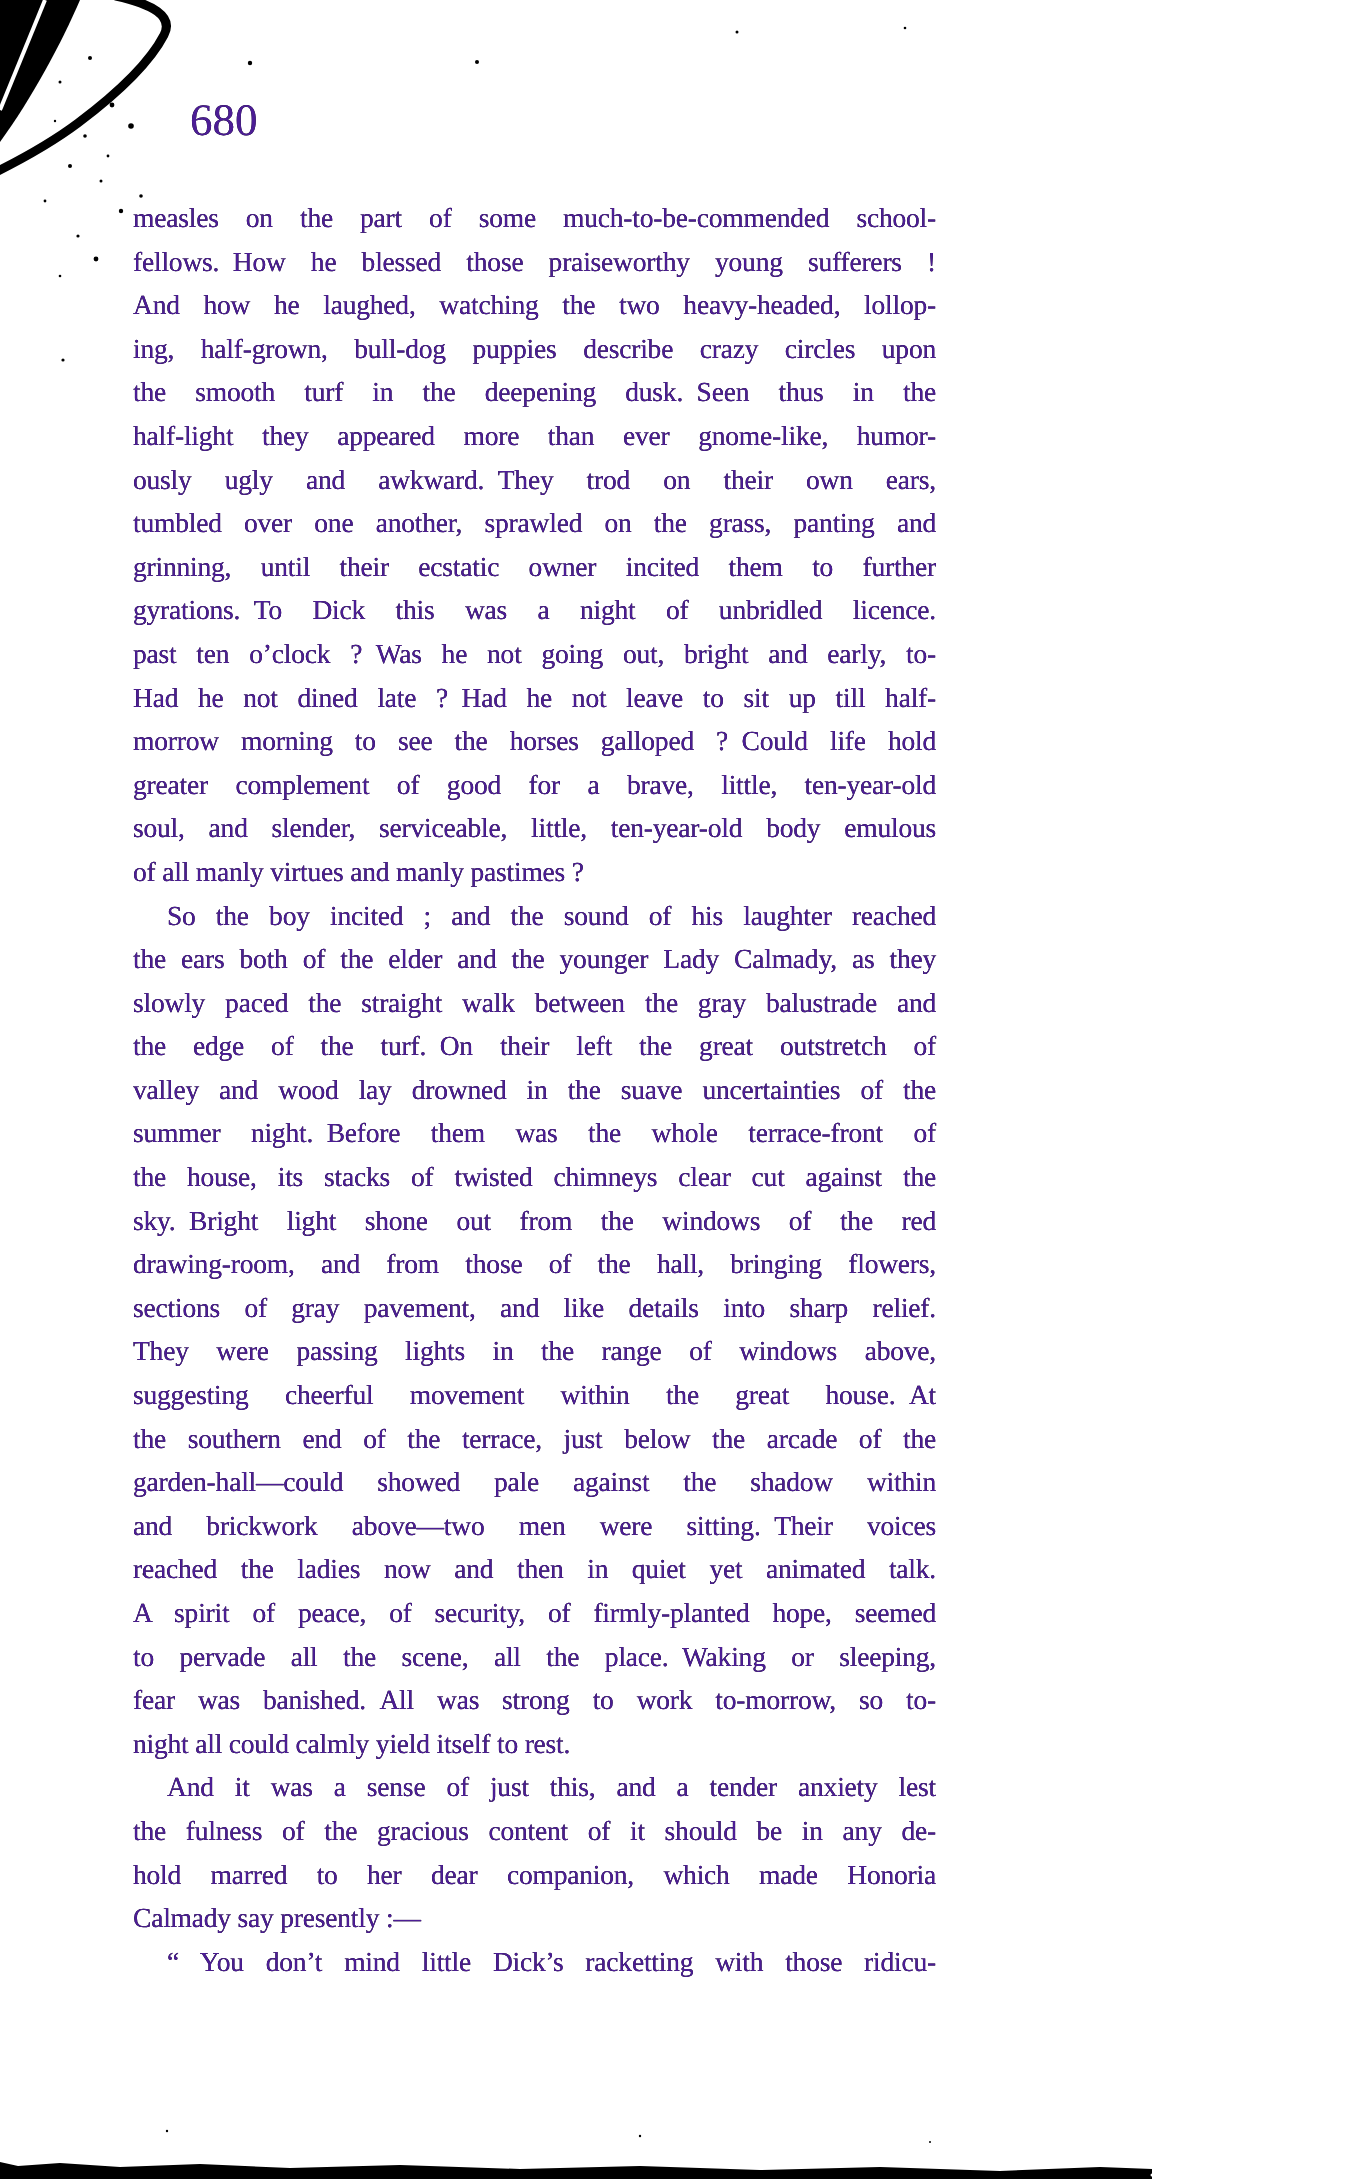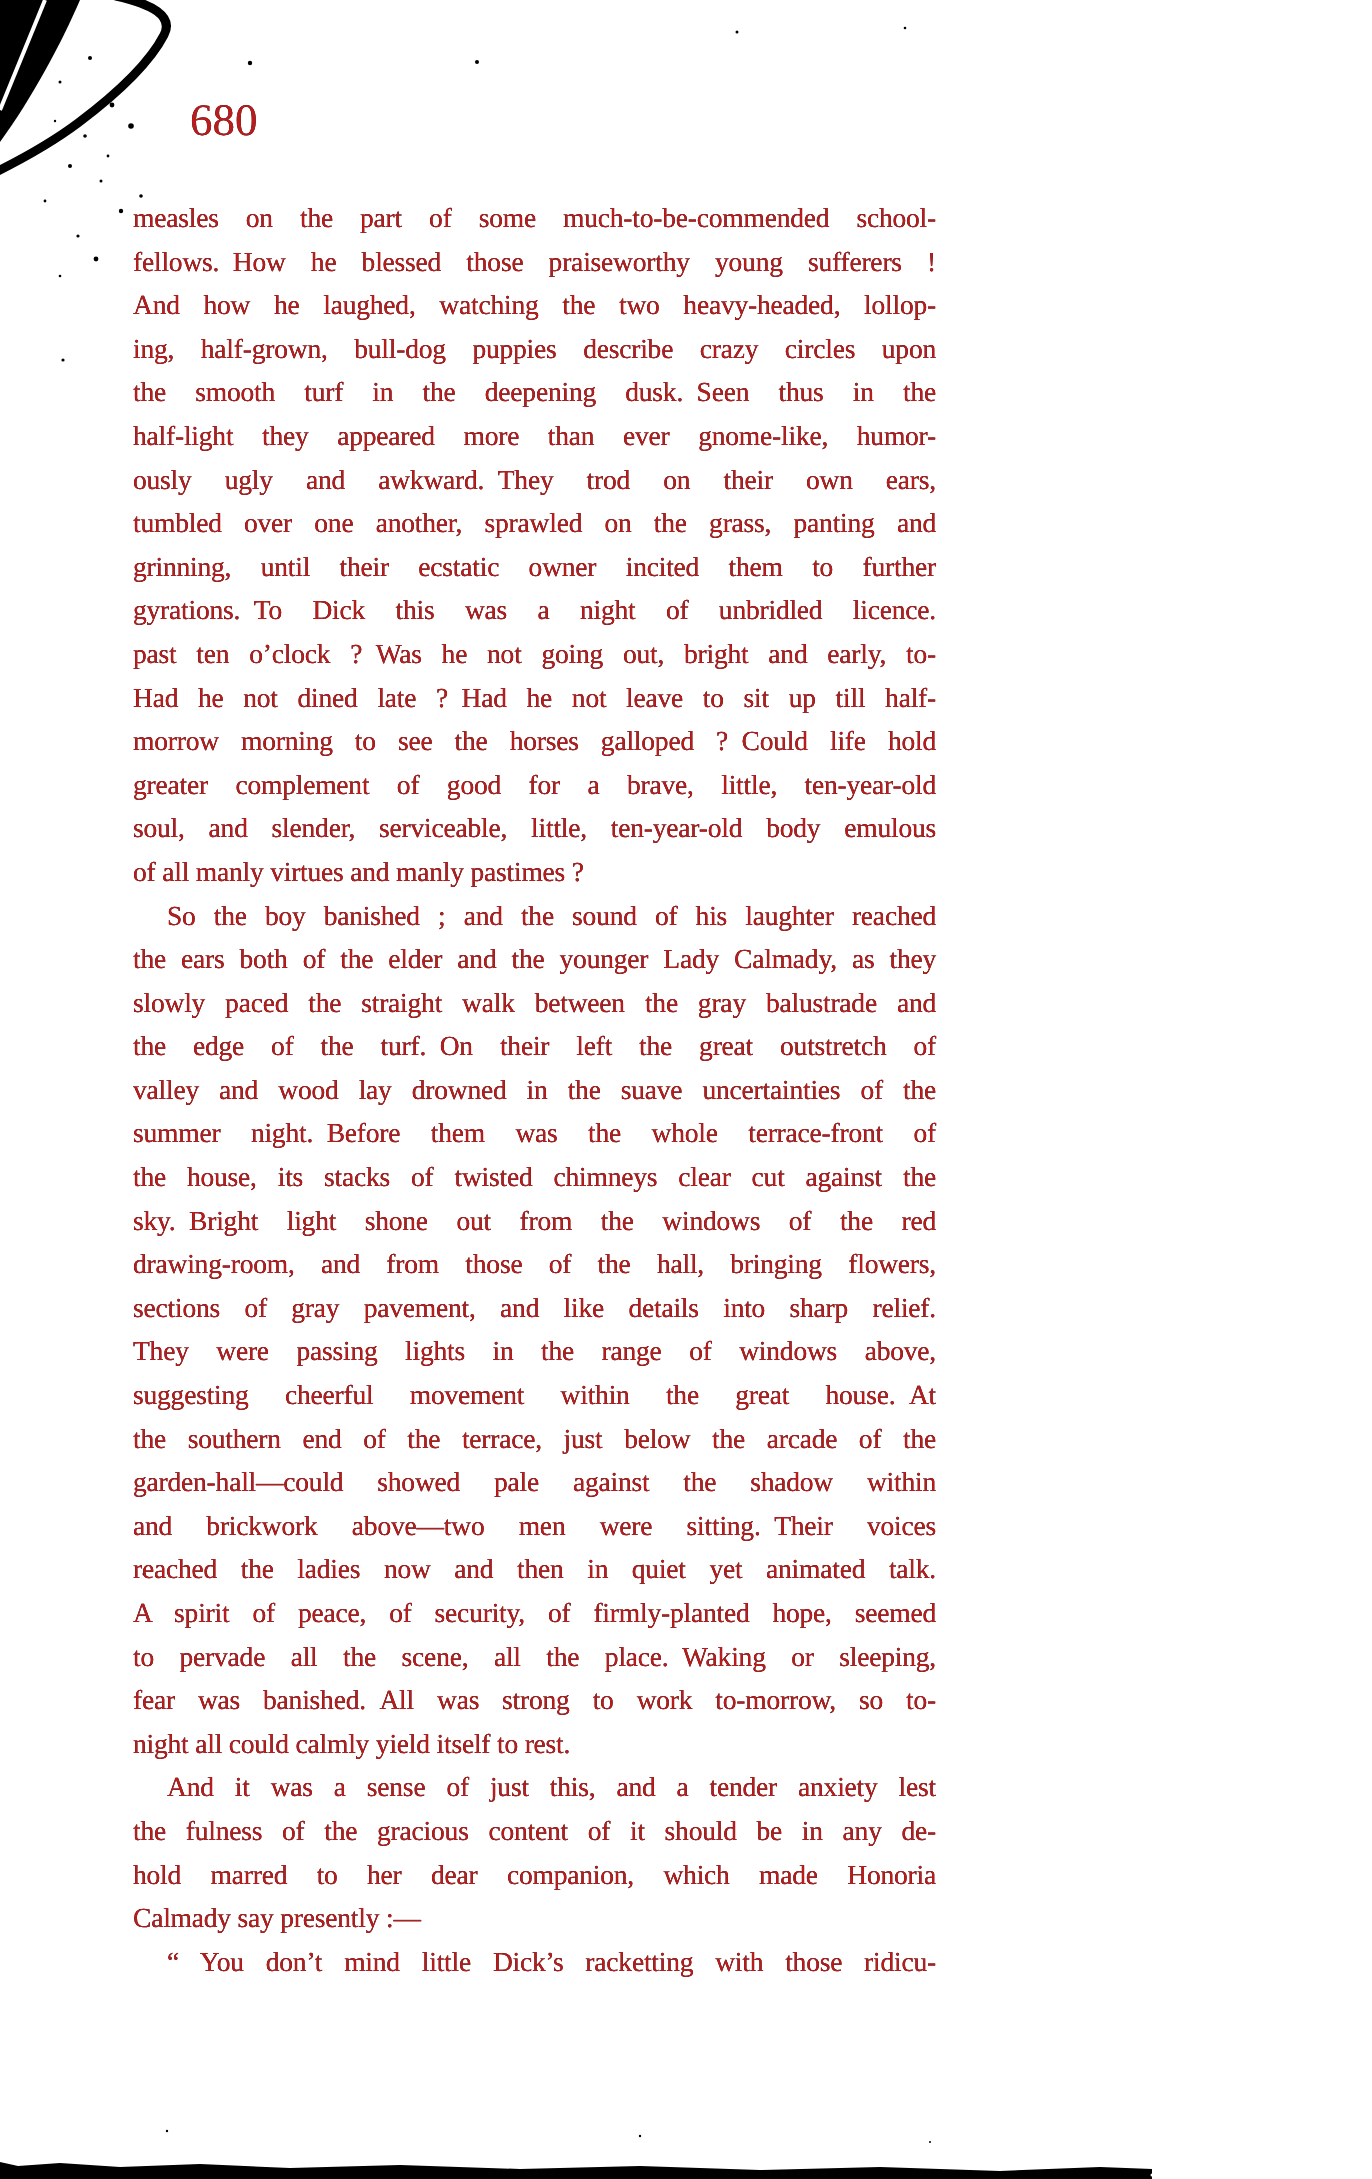--- a/index.html
+++ b/index.html
@@ -3,21 +3,21 @@
 <meta charset="utf-8">
 <style>
   html, body { margin: 0; padding: 0; background: #ffffff; }
   .page {
     position: relative;
     width: 1152px;
     height: 2179px;
     background: #ffffff;
     overflow: hidden;
     font-family: "Liberation Serif", serif;
-    color: #b91c1c;
+    color: #4c1d95;
     text-rendering: geometricPrecision;
     text-decoration: underline;
   }
   .artifacts {
     position: absolute;
     inset: 0;
     width: 1372px;
     height: 2179px;
     pointer-events: none;
   }
@@ -111,21 +111,21 @@
       <div class="line">ously ugly and awkward. They trod on their own ears,</div>
       <div class="line">tumbled over one another, sprawled on the grass, panting and</div>
       <div class="line">grinning, until their ecstatic owner incited them to further</div>
       <div class="line">gyrations. To Dick this was a night of unbridled licence.</div>
       <div class="line">past ten o’clock ? Was he not going out, bright and early, to-</div>
       <div class="line">Had he not dined late ? Had he not leave to sit up till half-</div>
       <div class="line">morrow morning to see the horses galloped ? Could life hold</div>
       <div class="line">greater complement of good for a brave, little, ten-year-old</div>
       <div class="line">soul, and slender, serviceable, little, ten-year-old body emulous</div>
       <div class="line par-end">of all manly virtues and manly pastimes ?</div>
-      <div class="line indent">So the boy banished ; and the sound of his laughter reached</div>
+      <div class="line indent">So the boy incited ; and the sound of his laughter reached</div>
       <div class="line">the ears both of the elder and the younger Lady Calmady, as they</div>
       <div class="line">slowly paced the straight walk between the gray balustrade and</div>
       <div class="line">the edge of the turf. On their left the great outstretch of</div>
       <div class="line">valley and wood lay drowned in the suave uncertainties of the</div>
       <div class="line">summer night. Before them was the whole terrace-front of</div>
       <div class="line">the house, its stacks of twisted chimneys clear cut against the</div>
       <div class="line">sky. Bright light shone out from the windows of the red</div>
       <div class="line">drawing-room, and from those of the hall, bringing flowers,</div>
       <div class="line">sections of gray pavement, and like details into sharp relief.</div>
       <div class="line">They were passing lights in the range of windows above,</div>

